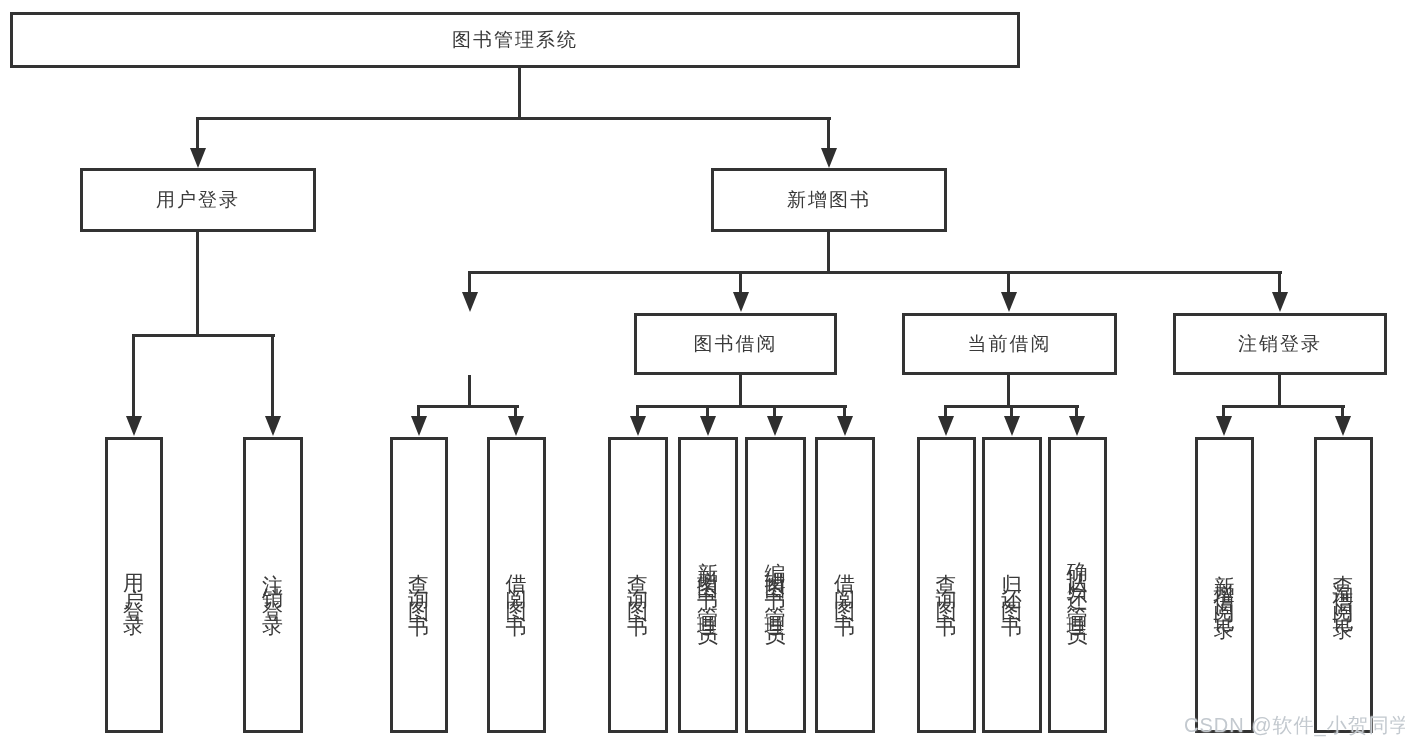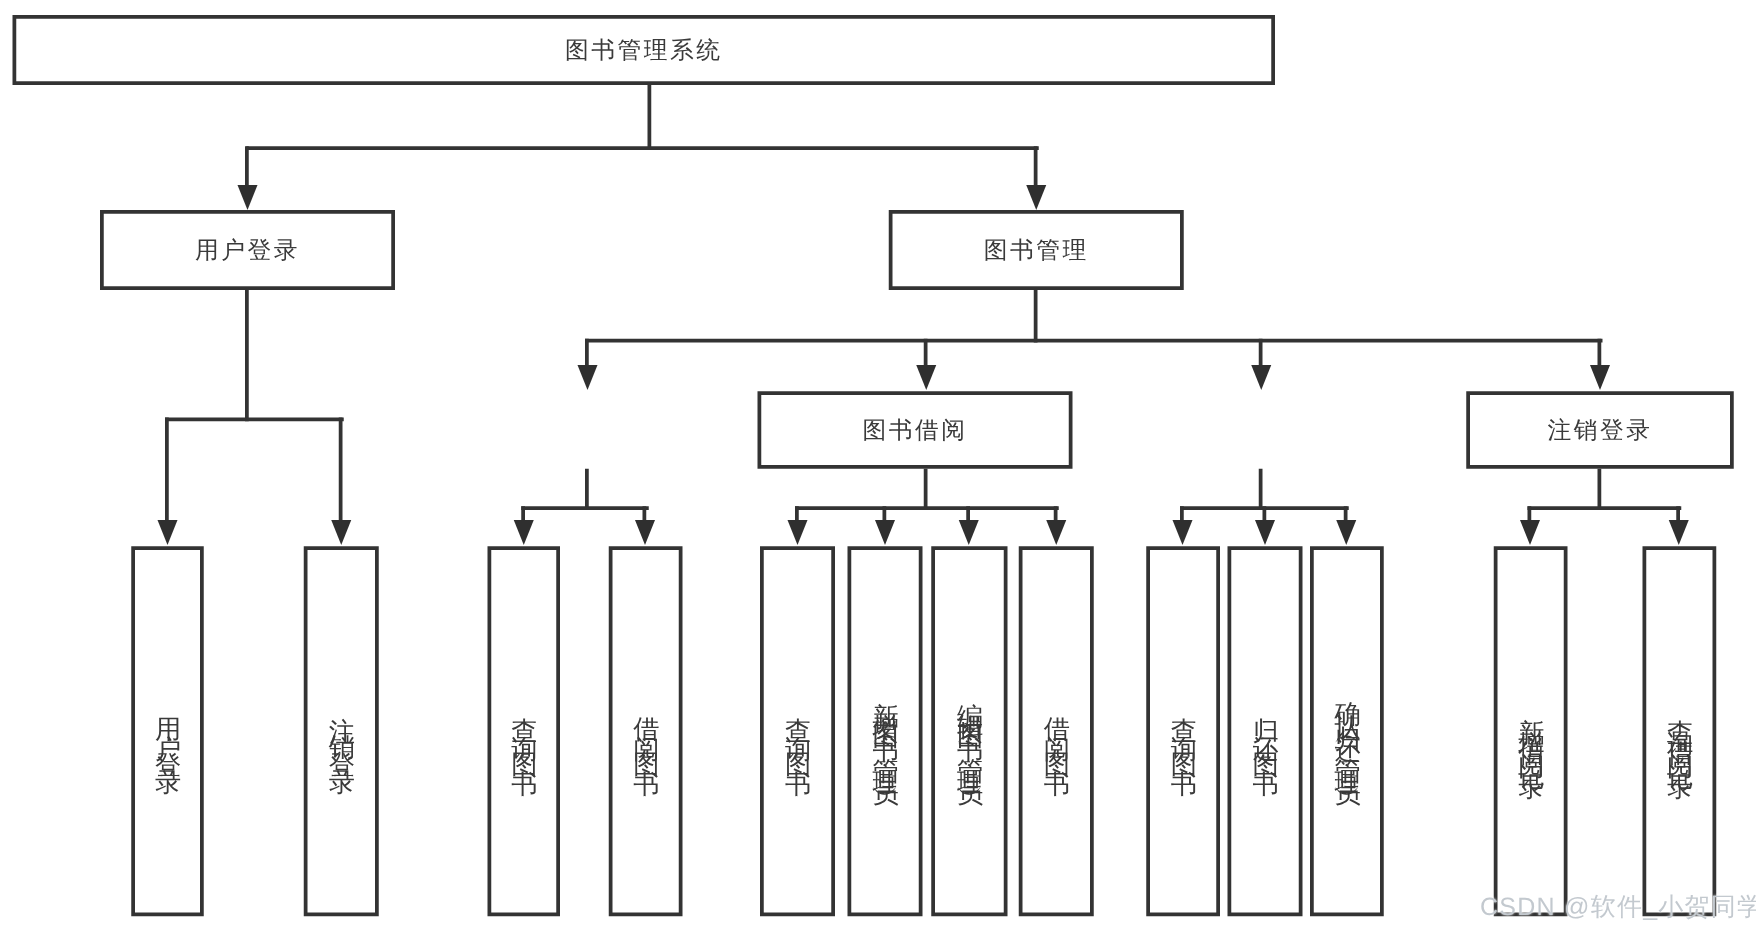--- a/index.html
+++ b/index.html
@@ -81,43 +81,46 @@
   <div class="hline" style="left:197px;top:117px;width:634px"></div>
   <div class="vline" style="left:196px;top:117px;height:33px"></div>
   <div class="arrow" style="left:190px;top:148px"></div>
   <div class="vline" style="left:827px;top:117px;height:33px"></div>
   <div class="arrow" style="left:821px;top:148px"></div>
 
   <div class="box" style="left:80px;top:168px;width:236px;height:64px">
     <span class="label">用户登录</span>
   </div>
   <div class="box" style="left:711px;top:168px;width:236px;height:64px">
-    <span class="label">图书管理</span>
+    <span class="label">新增图书</span>
   </div>
 
   <div class="vline" style="left:196px;top:232px;height:105px"></div>
   <div class="hline" style="left:132px;top:334px;width:143px"></div>
   <div class="vline" style="left:132px;top:334px;height:84px"></div>
   <div class="arrow" style="left:126px;top:416px"></div>
   <div class="vline" style="left:271px;top:334px;height:84px"></div>
   <div class="arrow" style="left:265px;top:416px"></div>
 
   <div class="vline" style="left:827px;top:232px;height:42px"></div>
   <div class="hline" style="left:468px;top:271px;width:814px"></div>
   <div class="vline" style="left:468px;top:271px;height:24px"></div>
   <div class="arrow" style="left:462px;top:292px"></div>
   <div class="vline" style="left:739px;top:271px;height:24px"></div>
   <div class="arrow" style="left:733px;top:292px"></div>
   <div class="vline" style="left:1007px;top:271px;height:24px"></div>
   <div class="arrow" style="left:1001px;top:292px"></div>
   <div class="vline" style="left:1278px;top:271px;height:24px"></div>
   <div class="arrow" style="left:1272px;top:292px"></div>
 
-  <div class="box" style="left:606px;top:313px;width:252px;height:62px">
+  <div class="box" style="left:634px;top:313px;width:203px;height:62px">
     <span class="label">图书借阅</span>
+  </div>
+  <div class="box" style="left:902px;top:313px;width:215px;height:62px">
+    <span class="label">当前借阅</span>
   </div>
   <div class="box" style="left:1173px;top:313px;width:214px;height:62px">
     <span class="label">注销登录</span>
   </div>
 
   <div class="vline" style="left:468px;top:375px;height:33px"></div>
   <div class="hline" style="left:417px;top:405px;width:102px"></div>
   <div class="vline" style="left:417px;top:405px;height:13px"></div>
   <div class="arrow" style="left:411px;top:416px"></div>
   <div class="vline" style="left:514px;top:405px;height:13px"></div>

